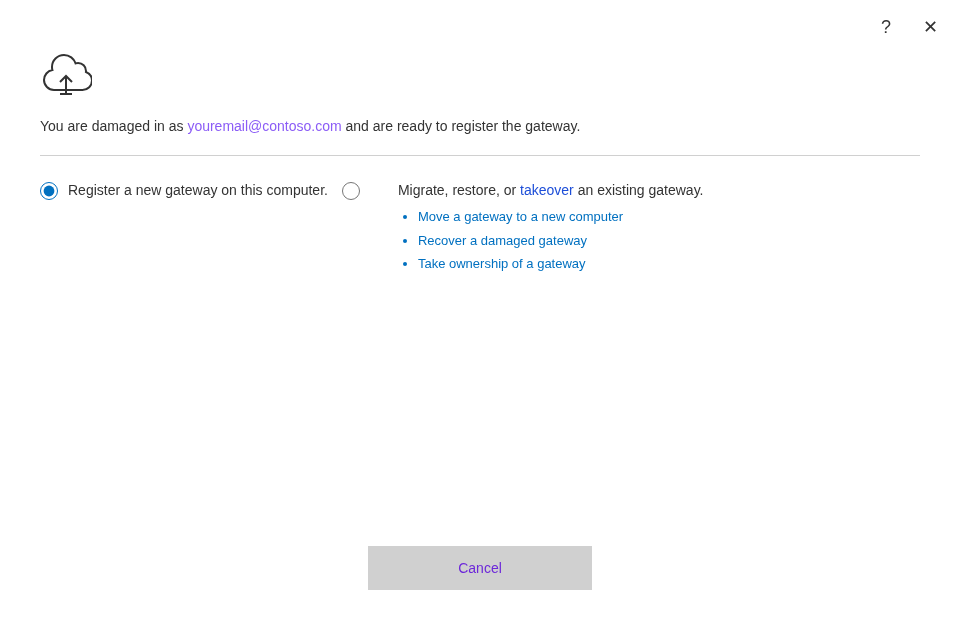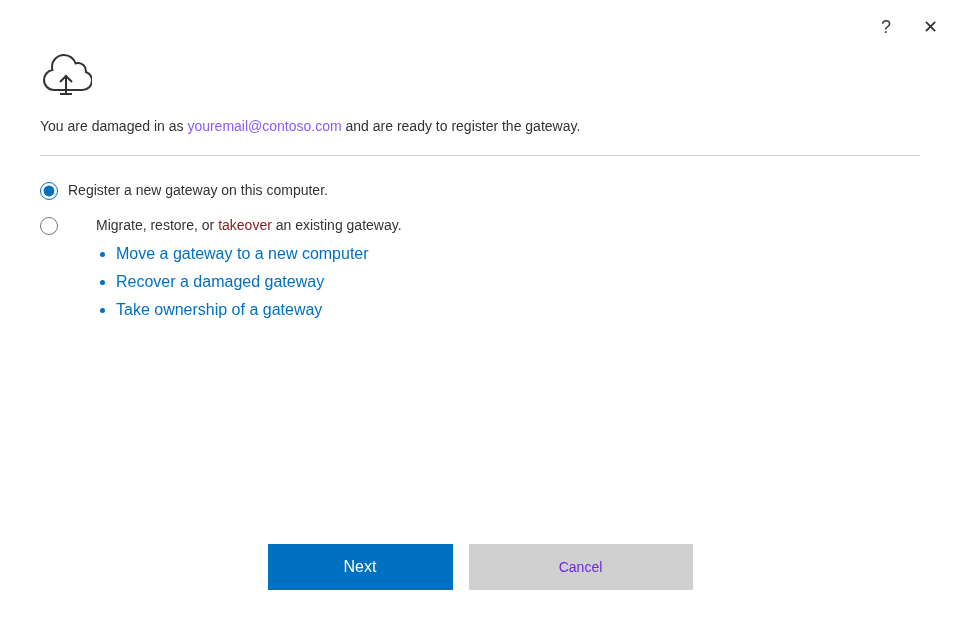--- a/index.html
+++ b/index.html
@@ -91,21 +91,21 @@
     }
 
     .divider {
       border: none;
       border-top: 1px solid #d0d0d0;
       margin-bottom: 24px;
     }
 
     .options {
       display: flex;
-      flex-direction: column;
+      flex-direction: row;
       gap: 14px;
     }
 
     .option-row {
       display: flex;
       align-items: flex-start;
       gap: 10px;
     }
 
     .option-row input[type="radio"] {
@@ -117,33 +117,33 @@
       flex-shrink: 0;
     }
 
     .option-label {
       font-size: 14px;
       color: #333;
       line-height: 1.5;
     }
 
     .option-label .link-text {
-      color: #7f1d1d;
+      color: #1d4ed8;
       text-decoration: none;
     }
 
     .bullet-list {
       margin-left: 20px;
       margin-top: 6px;
       list-style: disc;
       color: #0070c0;
     }
 
     .bullet-list li {
-      font-size: 16px;
+      font-size: 13px;
       color: #0070c0;
       margin-bottom: 4px;
       line-height: 1.5;
     }
 
     .disclaimer {
       font-size: 13px;
       color: #c04000;
       margin-top: 6px;
       margin-left: 0;
@@ -226,16 +226,15 @@
             <li>Move a gateway to a new computer</li>
             <li>Recover a damaged gateway</li>
             <li>Take ownership of a gateway</li>
           </ul>
         </div>
       </div>
     </div>
   </div>
 
   <div class="footer">
-    <button class="btn-next">Next</button>
     <button class="btn-cancel">Cancel</button>
   </div>
 </div>
 
 </body></html>

